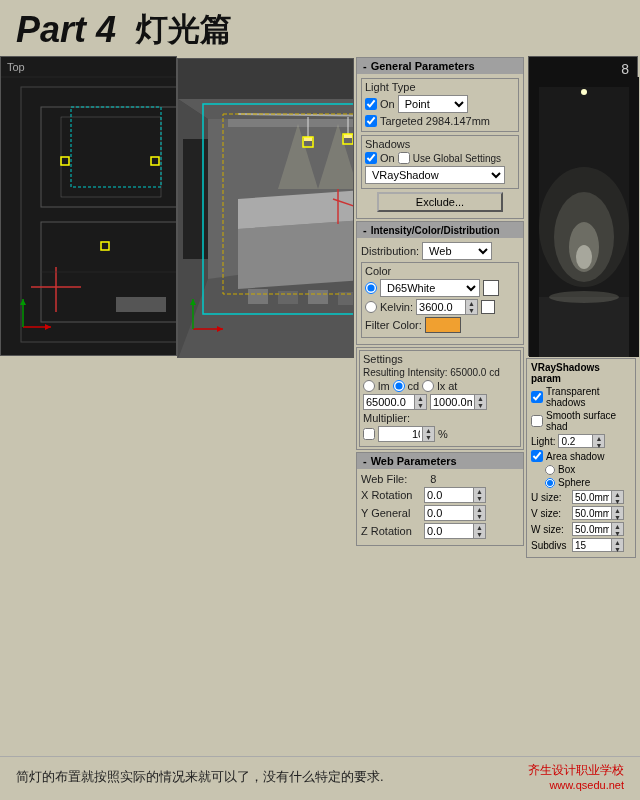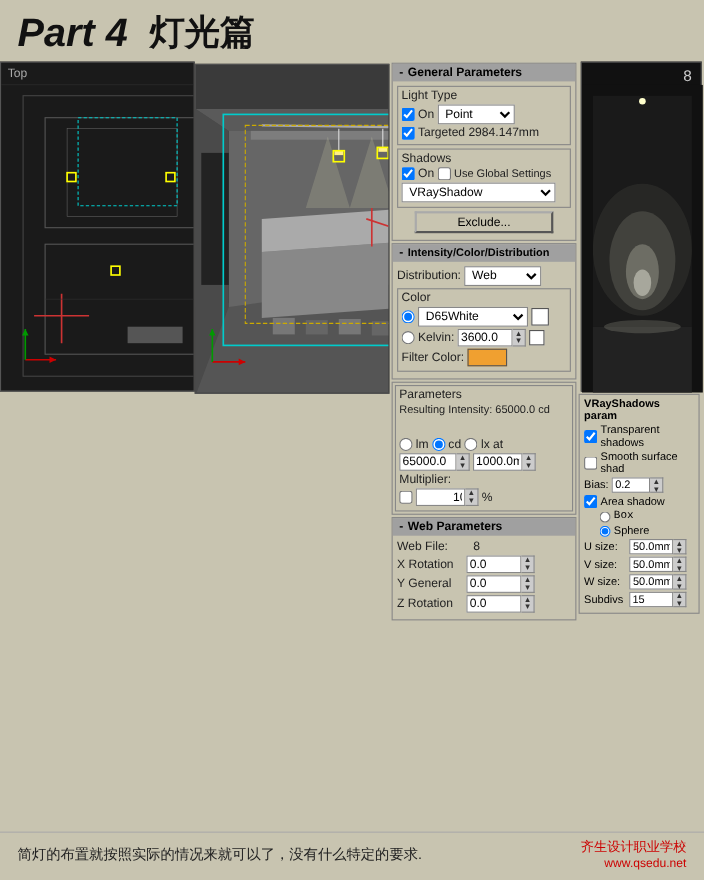--- a/index.html
+++ b/index.html
@@ -451,22 +451,22 @@
             <div class="field-row">
               <span class="field-label">Filter Color:</span>
               <div class="color-swatch" style="width:36px;height:16px;background:#f0a030;border:1px solid #555;cursor:pointer;"></div>
             </div>
           </div>
         </div>
       </div>
 
       <div class="panel-section">
         <div style="border:1px solid #888;margin:2px;padding:2px 3px;">
-          <div class="field-label" style="margin-bottom:2px;">Parameters</div>
-          <div style="font-size:10px;color:#222;margin-bottom:20px;">
+          <div class="field-label" style="margin-bottom:2px;">Settings</div>
+          <div style="font-size:10px;color:#222;margin-bottom:2px;">
             <span>Resulting Intensity:</span>
             <span>65000.0 cd</span>
           </div>
           <div class="field-row">
             <input type="radio" name="int_unit" class="radio-input" style="">
             <span class="field-label">lm</span>
             <input type="radio" name="int_unit" class="radio-input" checked="" style="">
             <span class="field-label">cd</span>
             <input type="radio" name="int_unit" class="radio-input" style="">
             <span class="field-label">lx at</span>
@@ -576,36 +576,36 @@
 
         <div class="field-row">
           <input type="checkbox" class="checkbox-input" checked="" style="">
           <span style="font-size:10px;">Transparent shadows</span>
         </div>
         <div class="field-row">
           <input type="checkbox" class="checkbox-input" style="">
           <span style="font-size:10px;">Smooth surface shad</span>
         </div>
         <div class="field-row">
-          <span style="font-size:10px;">Bias:</span>
+          <span style="font-size:10px;">Light:</span>
           <div class="spinbox">
             <input type="text" value="0.2" style="width: 35px; height: 14px; font-size: 10px; border: 1px solid rgb(136, 136, 136);">
             <div class="spin-arrows" style="height:14px;">
                 <div class="spin-up" style="height:7px;">▲</div>
                 <div class="spin-down" style="height:7px;">▼</div>
               </div>
           </div>
         </div>
         <div class="field-row">
           <input type="checkbox" class="checkbox-input" checked="" style="">
           <span style="font-size:10px;">Area shadow</span>
         </div>
         <div class="field-row" style="padding-left:14px;">
           <input type="radio" name="shadow_shape" class="radio-input" style="width: 10px; height: 10px;">
-          <span style="font-size:10px;font-family:Liberation Mono, monospace;">Box</span>
+          <span style="font-size:10px;">Box</span>
         </div>
         <div class="field-row" style="padding-left:14px;">
           <input type="radio" name="shadow_shape" class="radio-input" checked="" style="width: 10px; height: 10px;">
           <span style="font-size:10px;">Sphere</span>
         </div>
 
         <div class="field-row">
           <span style="font-size:10px;width:38px;">U size:</span>
           <div class="spinbox">
             <input type="text" value="50.0mm" style="width: 40px; height: 14px; font-size: 10px; border: 1px solid rgb(136, 136, 136);">

